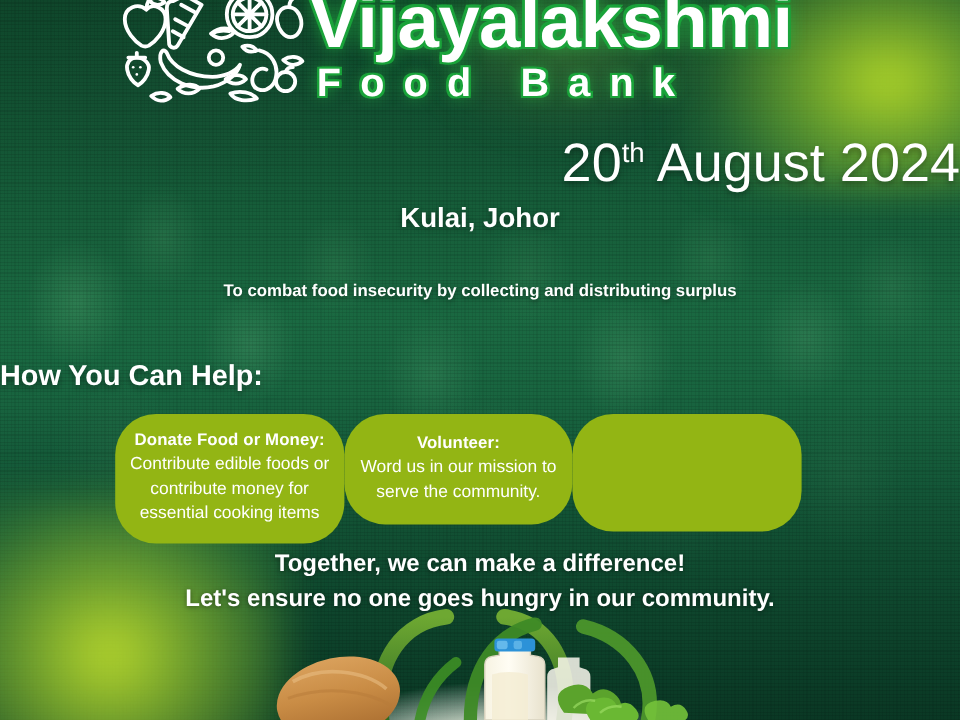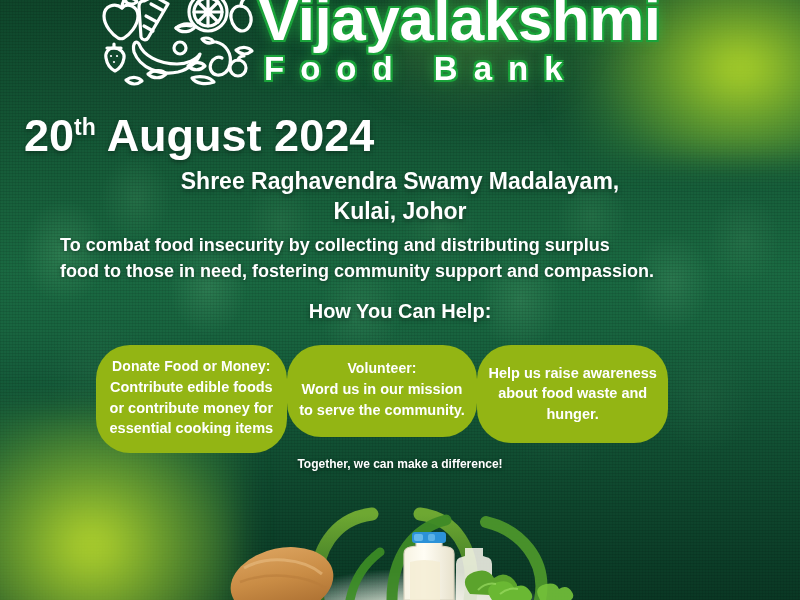--- a/index.html
+++ b/index.html
@@ -137,27 +137,26 @@
     text-shadow:
       -2px 0 0 #1aa33a, 2px 0 0 #1aa33a, 0 -2px 0 #1aa33a, 0 2px 0 #1aa33a,
       -2px -2px 0 #1aa33a, 2px -2px 0 #1aa33a, -2px 2px 0 #1aa33a, 2px 2px 0 #1aa33a,
       0 0 13px rgba(40,190,70,.8);
   }
 
   
   .event-date {
     position: absolute;
     top: 110px; left: 0; right: 0;
-    text-align: left;
+    text-align: right;
     font-size: 45px;
-    font-weight: bold;
+    font-weight: normal;
     color: #ffffff;
     letter-spacing: 0px;
     text-shadow: 0 2px 5px rgba(0,0,0,.35);
-    padding-left: 24px;
   }
   .event-date sup {
     font-size: 23px;
     vertical-align: super;
     line-height: 0;
   }
   .venue {
     position: absolute;
     top: 166px; left: 0; right: 0;
     text-align: center;
@@ -166,34 +165,33 @@
     color: #ffffff;
     line-height: 1.32;
     text-shadow: 0 2px 5px rgba(0,0,0,.4);
   }
   .venue div { display: block; }
 
   
   .mission {
     position: absolute;
     top: 232px; left: 60px; right: 60px;
-    text-align: left;
-    font-size: 18px;
+    text-align: center;
+    font-size: 14px;
     font-weight: bold;
     color: #ffffff;
     line-height: 1.45;
     text-shadow: 0 1px 4px rgba(0,0,0,.45);
   }
 
   
   .help-heading {
     position: absolute;
     top: 300px; left: 0; right: 0;
-    text-align: center;
-    font-size: 20px;
+    font-size: 24px;
     font-weight: bold;
     color: #ffffff;
     text-shadow: 0 2px 5px rgba(0,0,0,.4);
   }
 
   .cards {
     position: absolute;
     top: 345px;
     left: 96px;
     width: 572px;
@@ -216,30 +214,29 @@
   }
   .card-title {
     font-size: 14px;
     font-weight: bold;
     margin-bottom: 3px;
     letter-spacing: .1px;
   }
   .card-body {
     font-size: 14.5px;
     line-height: 1.42;
-    font-weight: bold;
   }
   .card-2 { min-height: 92px; }
 
   
   .closing {
     position: absolute;
     top: 456px; left: 40px; right: 40px;
     text-align: center;
-    font-size: 12px;
+    font-size: 20px;
     font-weight: bold;
     color: #ffffff;
     line-height: 1.45;
     text-shadow: 0 1px 4px rgba(0,0,0,.45);
   }
 
   
   .grocery {
     position: absolute;
     left: 0; right: 0; bottom: 0;
@@ -315,47 +312,45 @@
         <div class="brand-sub">Food Bank</div>
       </div>
     </div>
 
     <div class="event-date">
       <span>20</span><sup>th</sup>
       <span>August 2024</span>
     </div>
 
     <div class="venue">
-      <div>Shree Raghavendra Swamy Madalayam,</div>
       <div>Kulai, Johor</div>
     </div>
 
     <div class="mission">
       <div>To combat food insecurity by collecting and distributing surplus</div>
-      <div>food to those in need, fostering community support and compassion.</div>
     </div>
 
     <div class="help-heading">How You Can Help:</div>
 
     <div class="cards">
       <div class="card card-1">
         <div class="card-title">Donate Food or Money:</div>
         <div class="card-body">Contribute edible foods or contribute money for essential cooking items</div>
       </div>
       <div class="card card-2">
         <div class="card-title">Volunteer:</div>
         <div class="card-body">Word us in our mission to serve the community.</div>
       </div>
       <div class="card card-3">
-        <div class="card-body">Help us raise awareness about food waste and hunger.</div>
       </div>
     </div>
 
     <div class="closing">
       <div>Together, we can make a difference!</div>
+      <div>Let's ensure no one goes hungry in our community.</div>
     </div>
   </div>
 
   <div class="grocery">
     <svg viewBox="0 0 800 110" width="800" height="110" aria-hidden="true">
       <defs>
         <radialGradient id="bagGlow" cx="50%" cy="85%" r="55%">
           <stop offset="0%" stop-color="#ffffff" stop-opacity="0.95"></stop>
           <stop offset="55%" stop-color="#f2f7e8" stop-opacity="0.75"></stop>
           <stop offset="100%" stop-color="#ffffff" stop-opacity="0"></stop>

